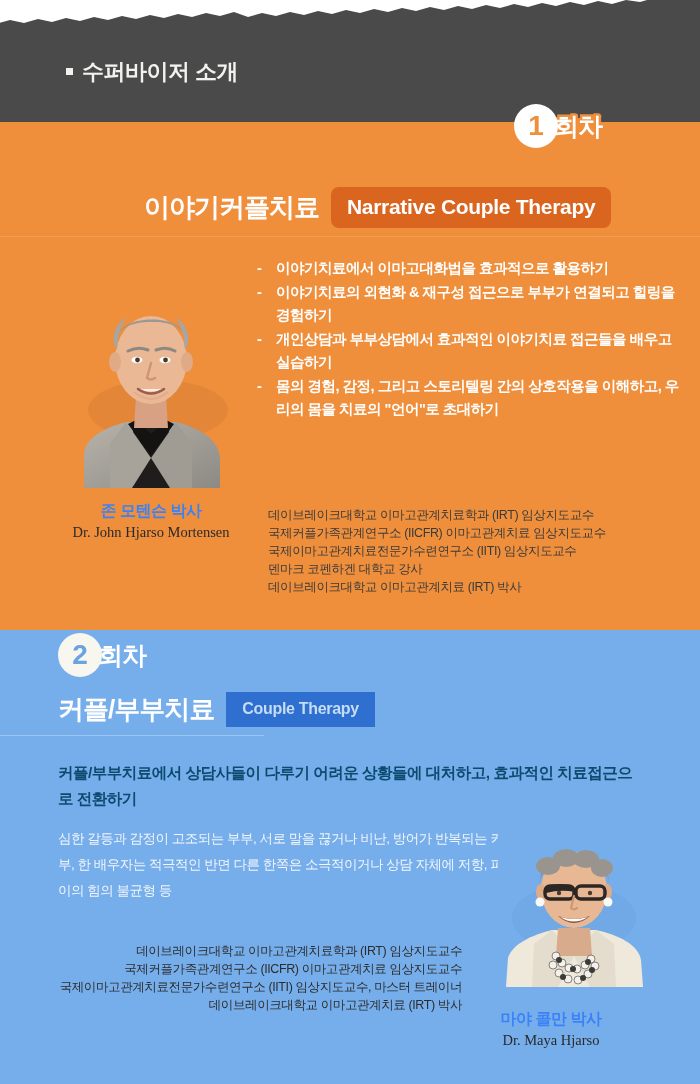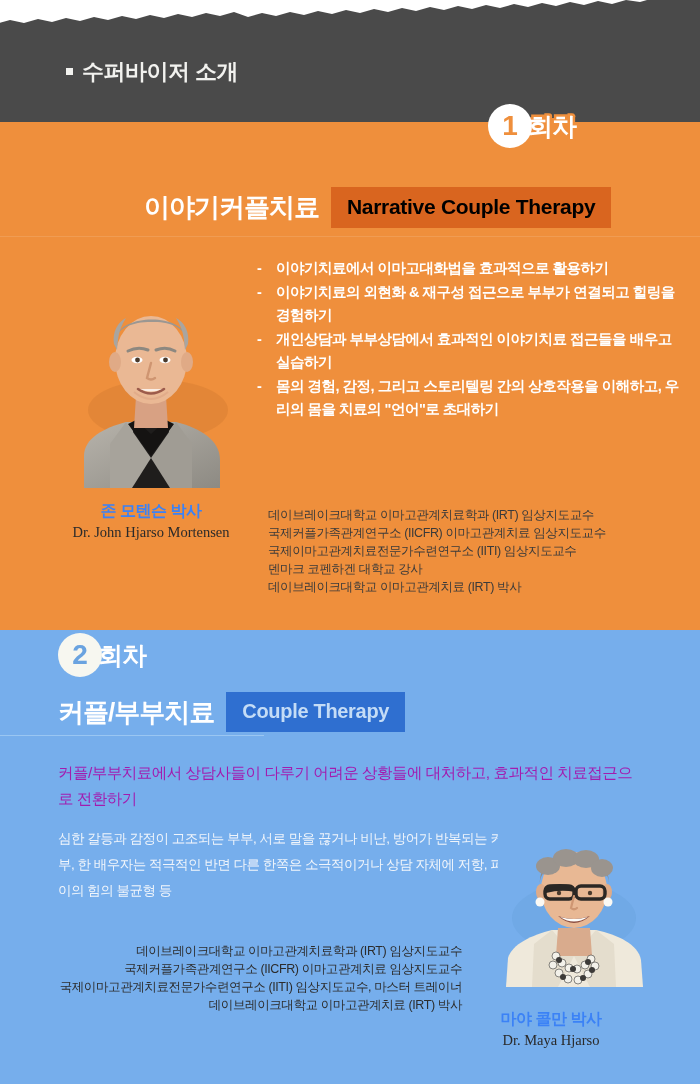--- a/index.html
+++ b/index.html
@@ -89,21 +89,21 @@
     display: inline-block;
     font-size: 25px;
     font-weight: bold;
     vertical-align: middle;
     margin-left: -4px;
     letter-spacing: -1px;
     position: relative;
     z-index: 1;
   }
 
-  .badge-1 { left: 488px; top: 104px; }
+  .badge-1 { left: 514px; top: 104px; }
   .badge-1 .circle { background: #ffffff; color: #ef8f3c; }
   .badge-1 .word {
     color: #ffffff;
     -webkit-text-stroke: 5px #ef8f3c;
     paint-order: stroke fill;
     text-shadow: 0 0 0 #ef8f3c;
   }
 
   .badge-2 { left: 58px; top: 633px; }
   .badge-2 .circle { background: #f7f7f0; color: #6aa3e0; }
@@ -131,27 +131,28 @@
     font-size: 21px;
     font-weight: bold;
     vertical-align: middle;
     margin-left: 12px;
     padding: 8px 16px 9px 16px;
     letter-spacing: -0.3px;
   }
   .title-row-1 { left: 144px; top: 187px; }
   .title-row-1 .title-en {
     background: #d9651f;
-    color: #000000;
+    color: #ffffff;
+    border-radius: 8px;
   }
   .title-row-2 { left: 58px; top: 692px; }
   .title-row-2 .title-en {
     background: #2f6fd0;
     color: #c4dcf6;
-    font-size: 20px;
+    font-size: 16px;
   }
 
   .divider {
     position: absolute;
     height: 1px;
   }
   .divider-1 {
     left: 0; top: 236px;
     width: 700px;
     background: #f09c53;
@@ -217,22 +218,22 @@
     line-height: 18px;
     letter-spacing: -0.4px;
   }
 
   
   .lead-2 {
     position: absolute;
     left: 58px; top: 760px;
     width: 580px;
     font-size: 15.5px;
-    font-weight: normal;
-    color: #a21caf;
+    font-weight: bold;
+    color: #0c4a6e;
     line-height: 26px;
     letter-spacing: -0.5px;
   }
   .desc-2 {
     position: absolute;
     left: 58px; top: 826px;
     width: 490px;
     font-size: 13.5px;
     color: #f0f5fb;
     line-height: 26px;

